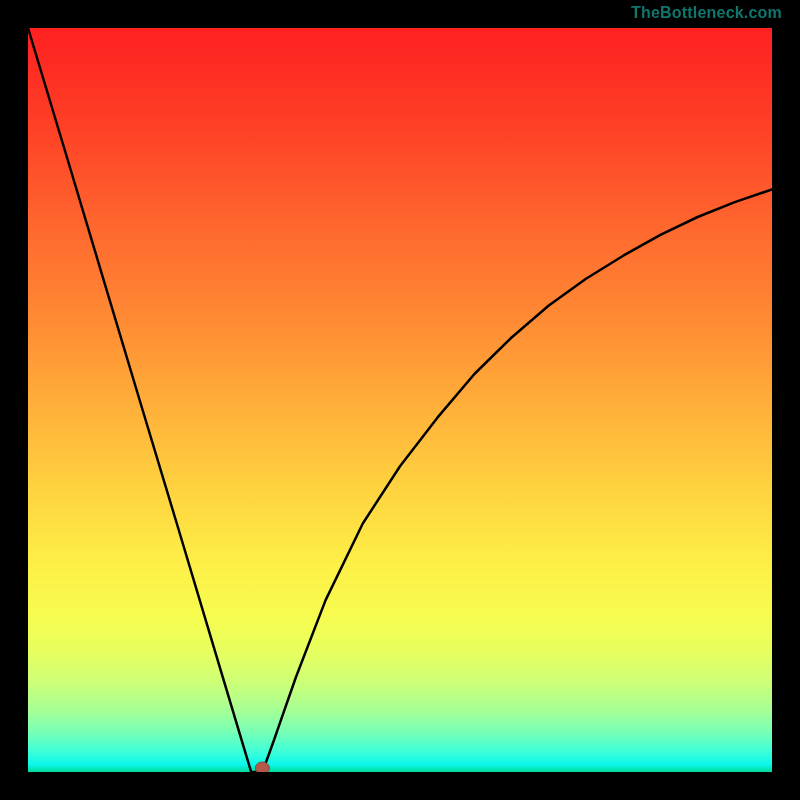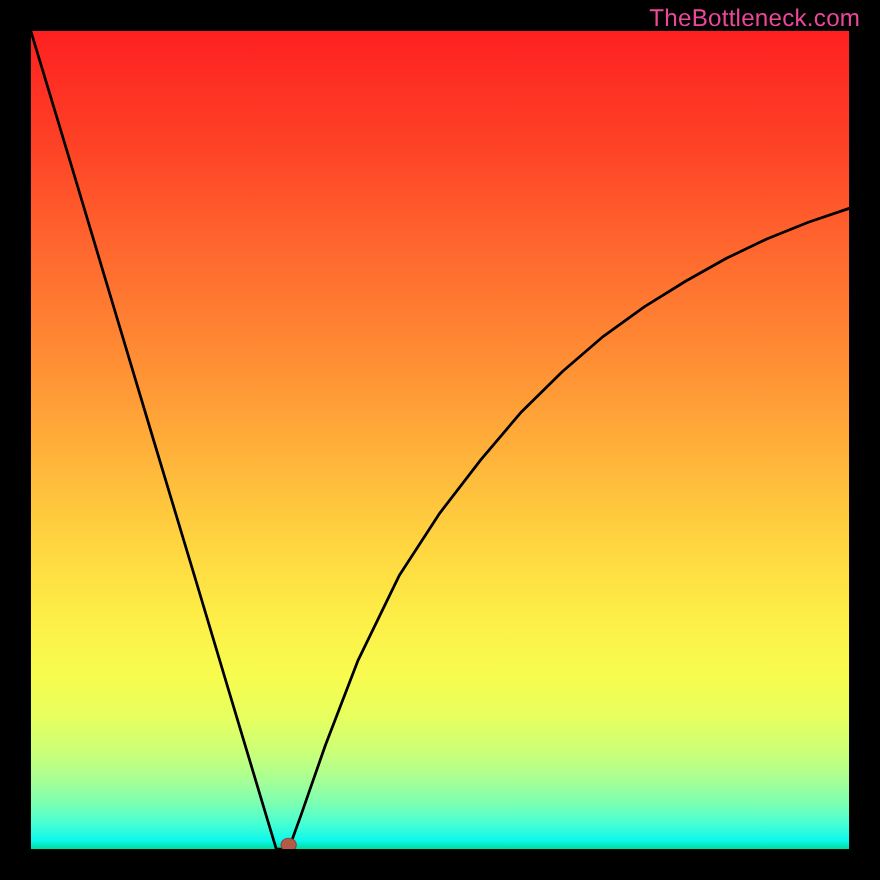--- a/index.html
+++ b/index.html
@@ -13,23 +13,23 @@
   .frame {
     position: relative;
     width: 800px;
     height: 800px;
     background: #000;
   }
   .watermark {
     position: absolute;
     top: 4px;
     right: 18px;
-    color: #ec4899;
-    font-size: 22px;
-    font-weight: 400;
+    color: #0f766e;
+    font-size: 16px;
+    font-weight: 700;
     letter-spacing: 0.2px;
     z-index: 3;
   }
   .plot {
     position: absolute;
     left: 28px;
     top: 28px;
     width: 744px;
     height: 744px;
     overflow: hidden;

